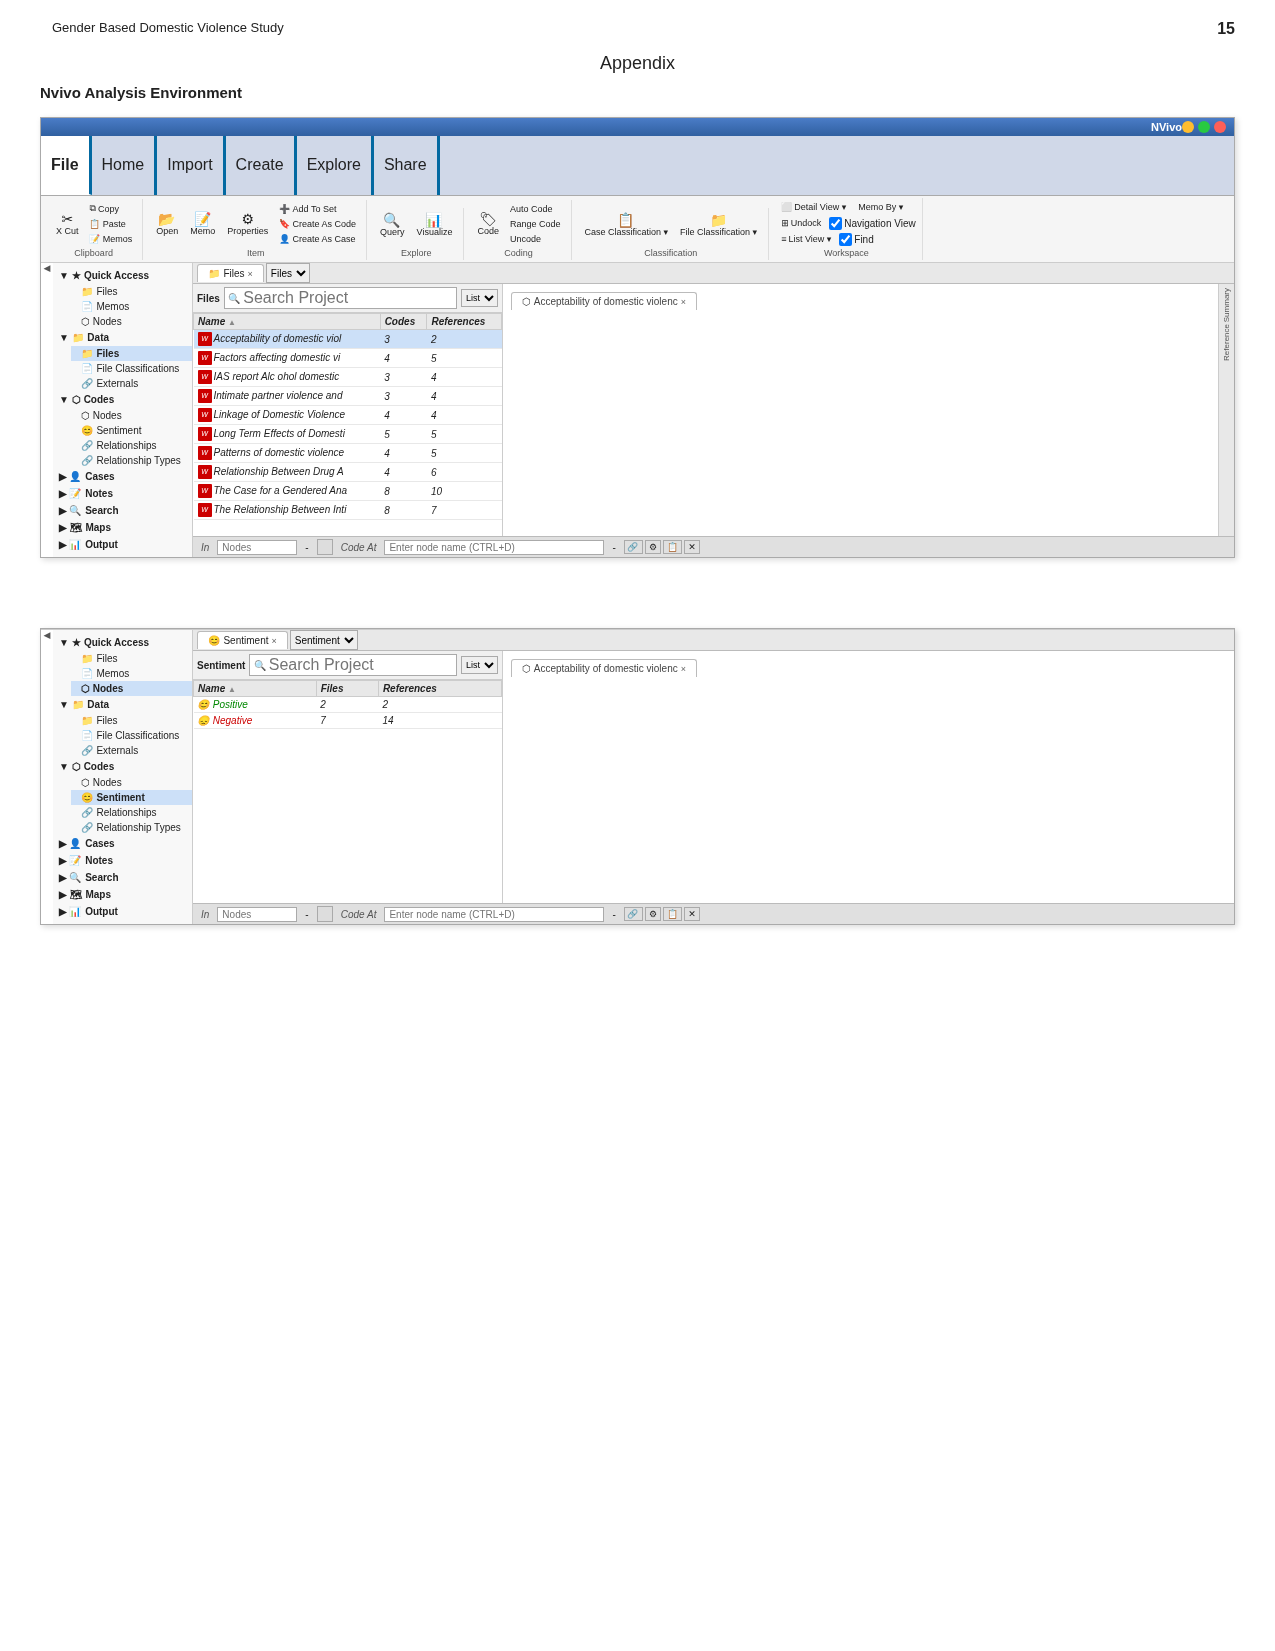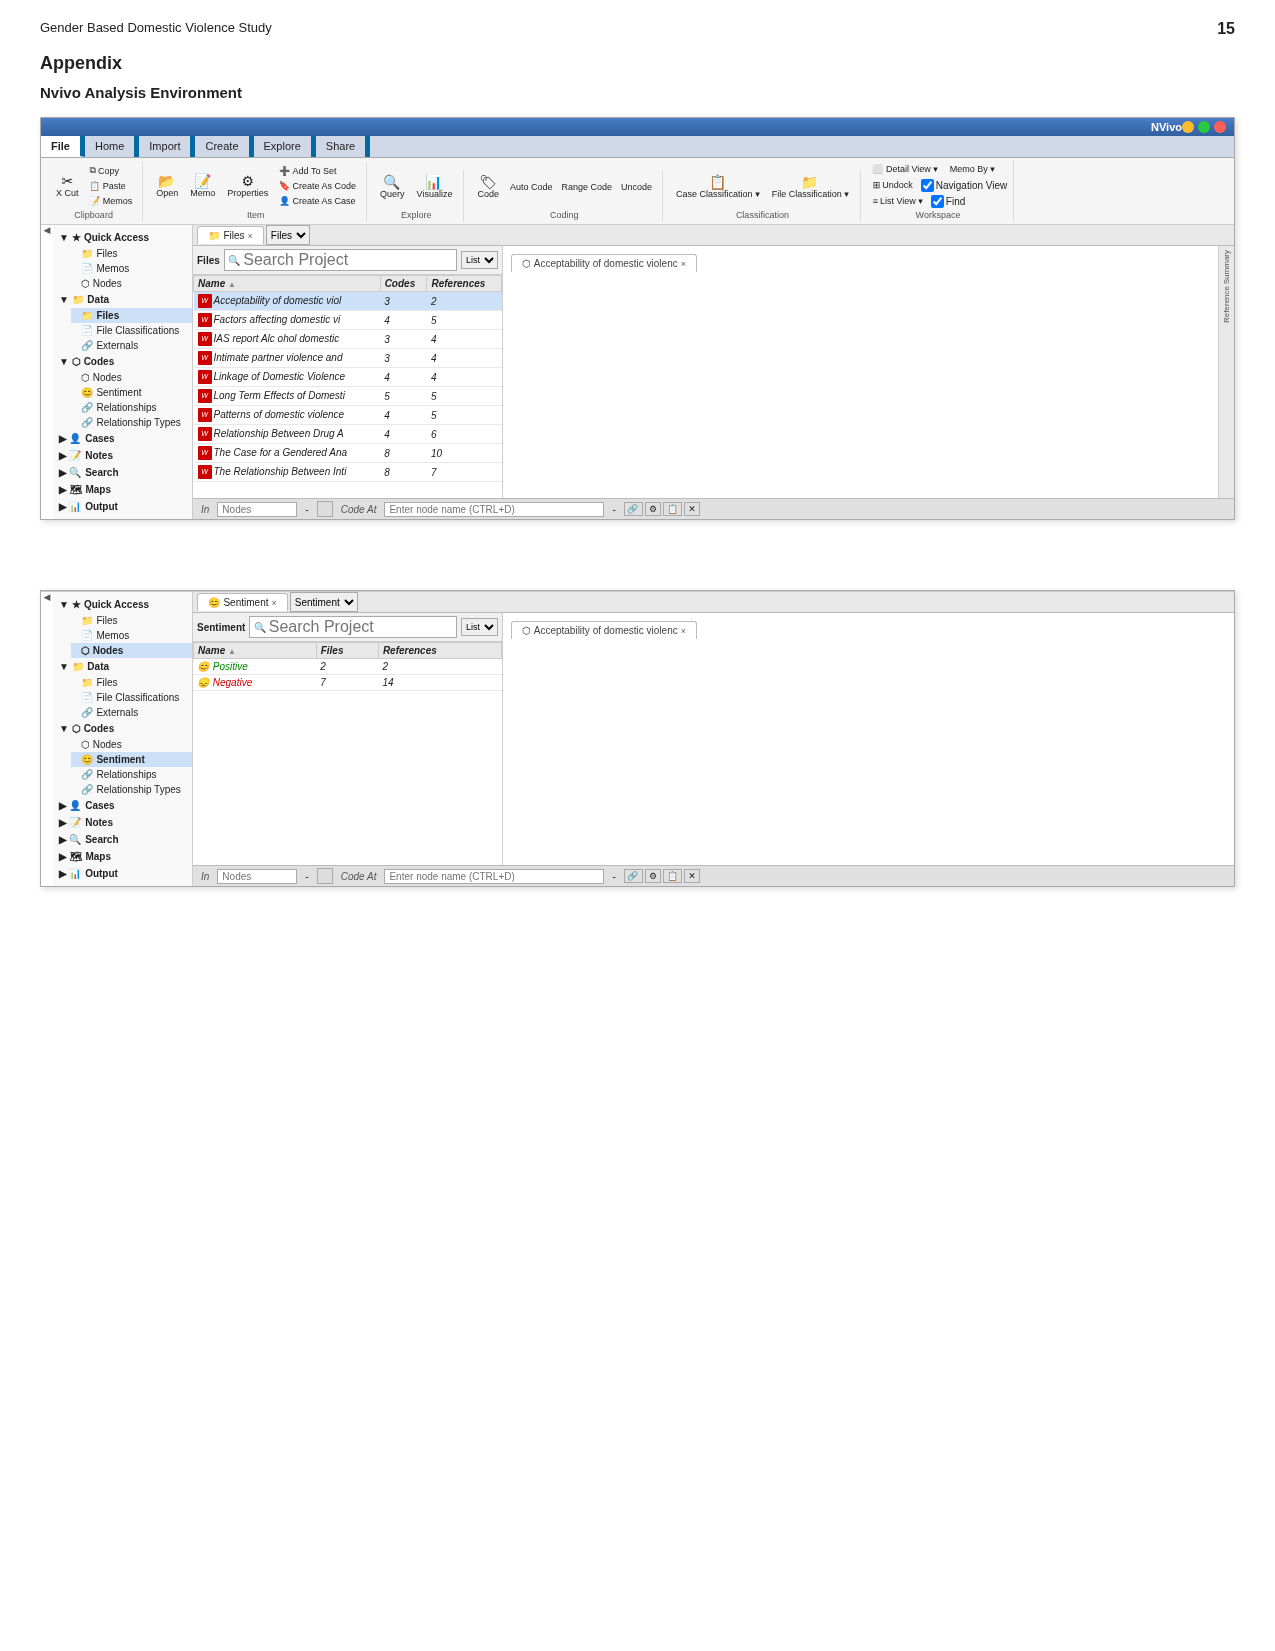--- a/index.html
+++ b/index.html
@@ -16,25 +16,26 @@
       position: absolute;
       top: 20px;
       right: 40px;
       font-size: 16px;
       font-weight: bold;
     }
     .doc-title {
       font-size: 13px;
       margin-bottom: 10px;
       color: #222;
+      margin-left: 12px;
     }
     .appendix-title {
-      text-align: left;
+      text-align: center;
       font-size: 18px;
-      font-weight: bold;
+      font-weight: normal;
       margin: 18px 0 10px 0;
     }
     .section-title {
       font-size: 15px;
       font-weight: bold;
       margin-bottom: 16px;
     }
 
     
     .nvivo-window {
@@ -43,23 +44,23 @@
       width: 100%;
       margin-bottom: 30px;
       box-shadow: 2px 2px 6px rgba(0,0,0,0.15);
     }
     .ribbon-tabs {
       display: flex;
       background: #d0d8e8;
       border-bottom: 1px solid #aaa;
     }
     .ribbon-tab {
-      padding: 4px 10px;
-      font-size: 11px;
-      border-right: 5px solid #0369a1;
+      padding: 20px 10px;
+      font-size: 16px;
+      border-right: 3px solid #0369a1;
       cursor: pointer;
       background: #d0d8e8;
     }
     .ribbon-tab.active {
       background: #fff;
       border-bottom: 1px solid #fff;
       font-weight: bold;
     }
     .ribbon-content {
       display: flex;
@@ -458,21 +459,21 @@
       </div>
       <div class="ribbon-group-label">Explore</div>
     </div>
 
     <div class="ribbon-group">
       <div class="ribbon-group-buttons">
         <div class="ribbon-btn">
           <span class="icon">🏷</span>
           <span>Code</span>
         </div>
-        <div style="display:flex;flex-direction:row;gap:1px;">
+        <div style="display:flex;flex-direction:column;gap:1px;">
           <div class="ribbon-btn-small">
             <span>Auto Code</span>
           </div>
           <div class="ribbon-btn-small">
             <span>Range Code</span>
           </div>
           <div class="ribbon-btn-small">
             <span>Uncode</span>
           </div>
         </div>

